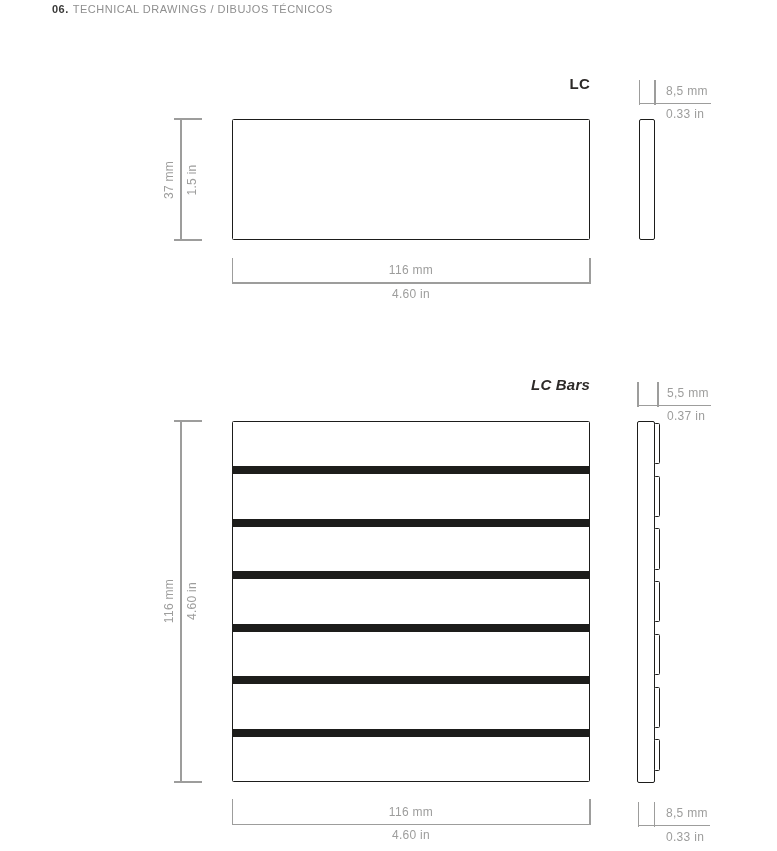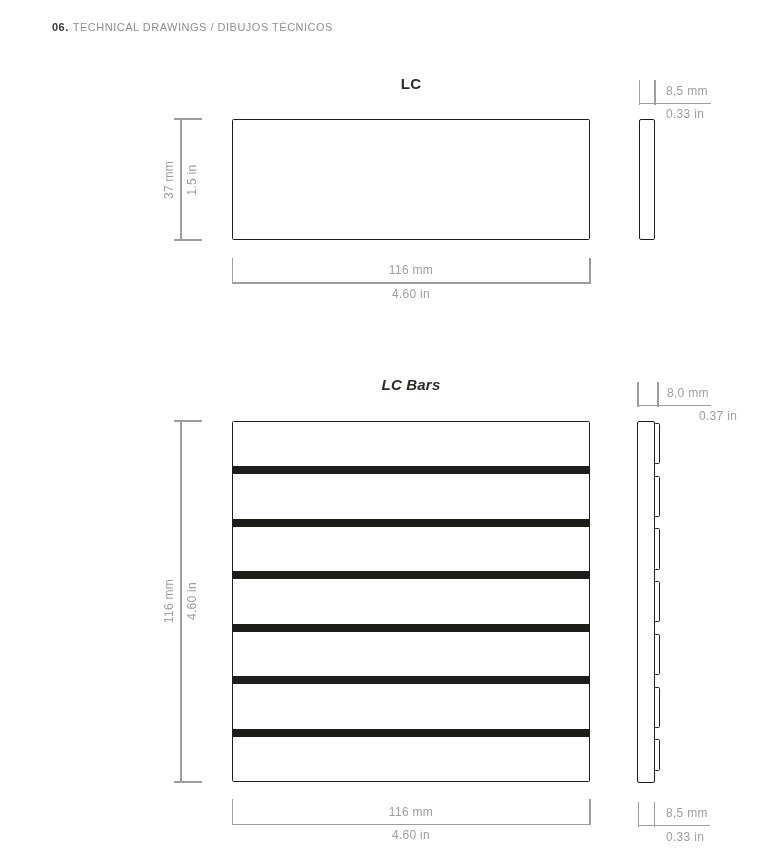--- a/index.html
+++ b/index.html
@@ -9,26 +9,26 @@
     --hdr-title:#8f8f8f;
     --fig-title:#2d2a28;
     --bg:#ffffff;
   }
   *{margin:0;padding:0;box-sizing:border-box;}
   html,body{background:var(--bg);}
   body{font-family:"Liberation Sans", sans-serif;}
   .page{position:relative;width:777px;height:851px;background:var(--bg);overflow:hidden;}
 
   
-  .hdr{position:absolute;left:12px;top:21px;font-size:11px;letter-spacing:.5px;white-space:nowrap;padding-left:40px;}
+  .hdr{position:absolute;left:12px;top:3px;font-size:11px;letter-spacing:.5px;white-space:nowrap;padding-left:40px;}
   .hdr-num{font-weight:bold;color:var(--hdr-num);margin-right:4px;}
   .hdr-title{color:var(--hdr-title);}
 
   
-  .fig-title{position:absolute;width:358px;text-align:center;font-size:15px;font-weight:bold;
+  .fig-title{position:absolute;width:358px;text-align:right;font-size:15px;font-weight:bold;
              color:var(--fig-title);letter-spacing:.2px;}
 
   
   .front-rect{position:absolute;background:#fff;border:1.4px solid var(--ink);border-radius:1.5px;}
   .side-rect{position:absolute;background:#fff;border:1.5px solid var(--ink);border-radius:2px;}
   .side-host{position:absolute;}
   .side-body{position:absolute;left:0;top:0;width:18px;height:100%;background:#fff;
              border:1.5px solid var(--ink);border-radius:2px;}
   .tab{position:absolute;left:16.5px;width:6.5px;background:#fff;border:1.3px solid var(--ink);border-radius:1.5px;}
   .groove{position:absolute;left:0;right:0;height:8px;background:var(--ink);}
@@ -121,22 +121,22 @@
         <div class="tab" style="top: 160.13px; height: 41.21px;"></div>
         <div class="tab" style="top: 212.84px; height: 41.21px;"></div>
         <div class="tab" style="top: 265.55px; height: 41.21px;"></div>
         <div class="tab" style="top: 318.26px; height: 32px;"></div>
       </div>
 
     <div>
       <div class="dim stick" style="left:637px;top:382px;"></div>
       <div class="dim stick" style="left:657px;top:382px;"></div>
       <div class="dim hline" style="left:637px;top:404.5px;width:74px;"></div>
-      <div class="dim-text" style="left:667px;top:386px;">8,0 mm</div>
-      <div class="dim-text" style="left:667px;top:408.5px;margin-left:32px;">0.37 in</div>
+      <div class="dim-text" style="left:667px;top:386px;">5,5 mm</div>
+      <div class="dim-text" style="left:667px;top:408.5px;">0.37 in</div>
     </div>
 
     <div>
       <div class="dim stick" style="left:637.5px;top:802px;"></div>
       <div class="dim stick" style="left:653.5px;top:802px;"></div>
       <div class="dim hline" style="left:637.5px;top:824.5px;width:72px;"></div>
       <div class="dim-text" style="left:666px;top:806px;">8,5 mm</div>
       <div class="dim-text" style="left:666px;top:829.5px;">0.33 in</div>
     </div>
   </div>

